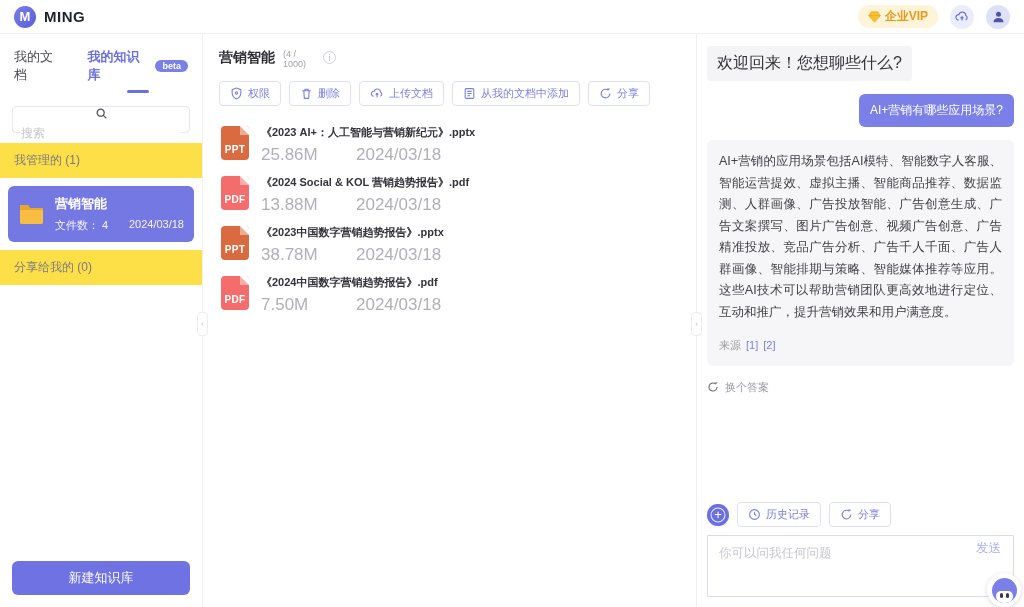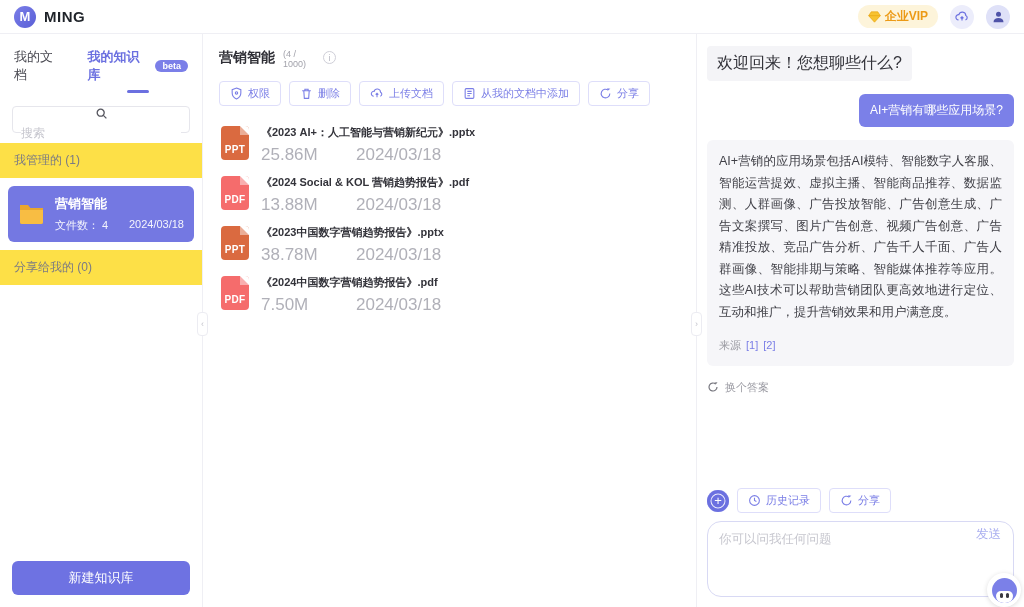--- a/index.html
+++ b/index.html
@@ -91,21 +91,21 @@
   .ai-bubble { margin-top:13px; background:#f6f6f9; border-radius:6px; padding:11px 12px;
     font-size:12.5px; color:#3f3f46; line-height:1.72; text-align:justify; }
   .source-row { margin-top:13px; font-size:11px; color:#9a9aa2; display:flex; gap:5px; }
   .citation { color:#7a7ee6; cursor:pointer; }
   .regen-row { margin-top:14px; display:flex; align-items:center; gap:6px; color:#9a9aa2;
     font-size:11px; cursor:pointer; }
   .chat-controls { display:flex; align-items:center; gap:8px; margin-bottom:8px; }
   .plus-btn { width:22px; height:22px; border-radius:50%; background:#6b70e0; color:#fff;
     display:flex; align-items:center; justify-content:center; cursor:pointer; flex:none;
     box-shadow:inset 0 0 0 3.5px #6b70e0, inset 0 0 0 4.5px rgba(255,255,255,.85); font-size:13px; }
-  .chat-input-wrap { border:1.5px solid #d8d9f4; border-radius:14px; height:76px; position:relative;
+  .chat-input-wrap { border:1.5px solid #d8d9f4; border-radius:1px; height:62px; position:relative;
     background:#fff; padding:9px 50px 23px 11px; }
   .chat-input-wrap textarea { border:none; outline:none; resize:none; width:100%; height:100%;
     font-size:12.5px; font-family:inherit; color:#333; background:transparent; }
   .chat-input-wrap textarea::placeholder { color:#c6c6ce; }
   .send-btn { position:absolute; top:4px; right:12px; font-size:12.5px; color:#abaff0; cursor:pointer; }
   .mascot { position:absolute; right:3px; bottom:0; width:34px; height:34px; border-radius:50%;
     background:#fff; box-shadow:0 1px 5px rgba(0,0,0,.14); display:flex; align-items:center;
     justify-content:center; cursor:pointer; z-index:6; }
   .mascot-head { width:25px; height:25px; border-radius:50%; background:#7b80e8; position:relative; overflow:hidden; }
   .mascot-face { position:absolute; left:4px; right:4px; bottom:0; height:12px; background:#fff;

